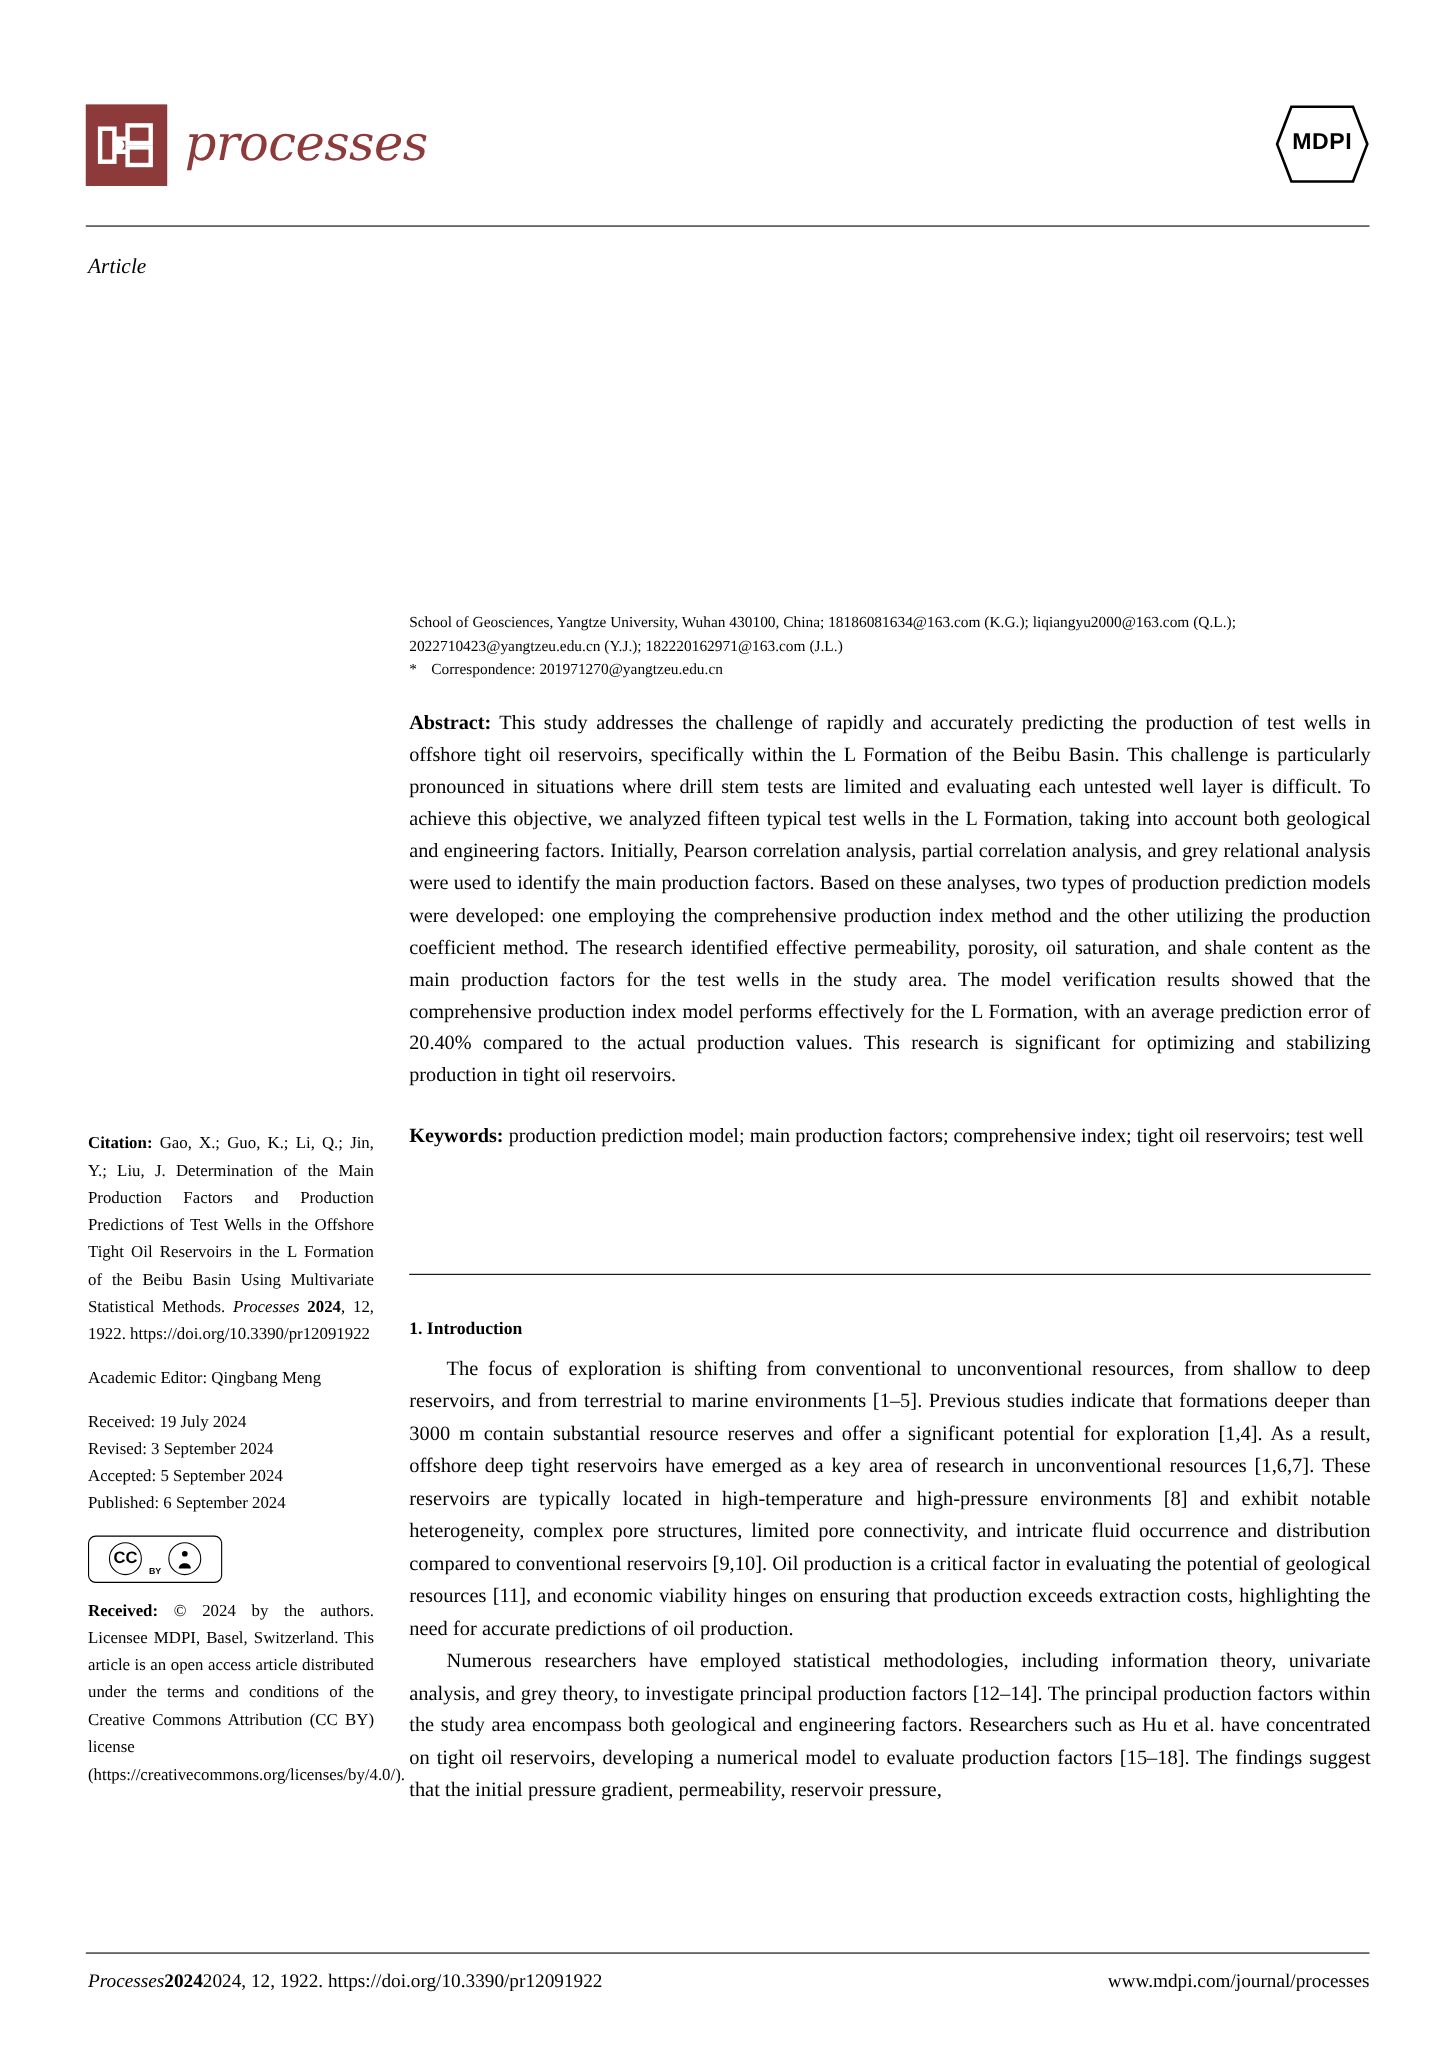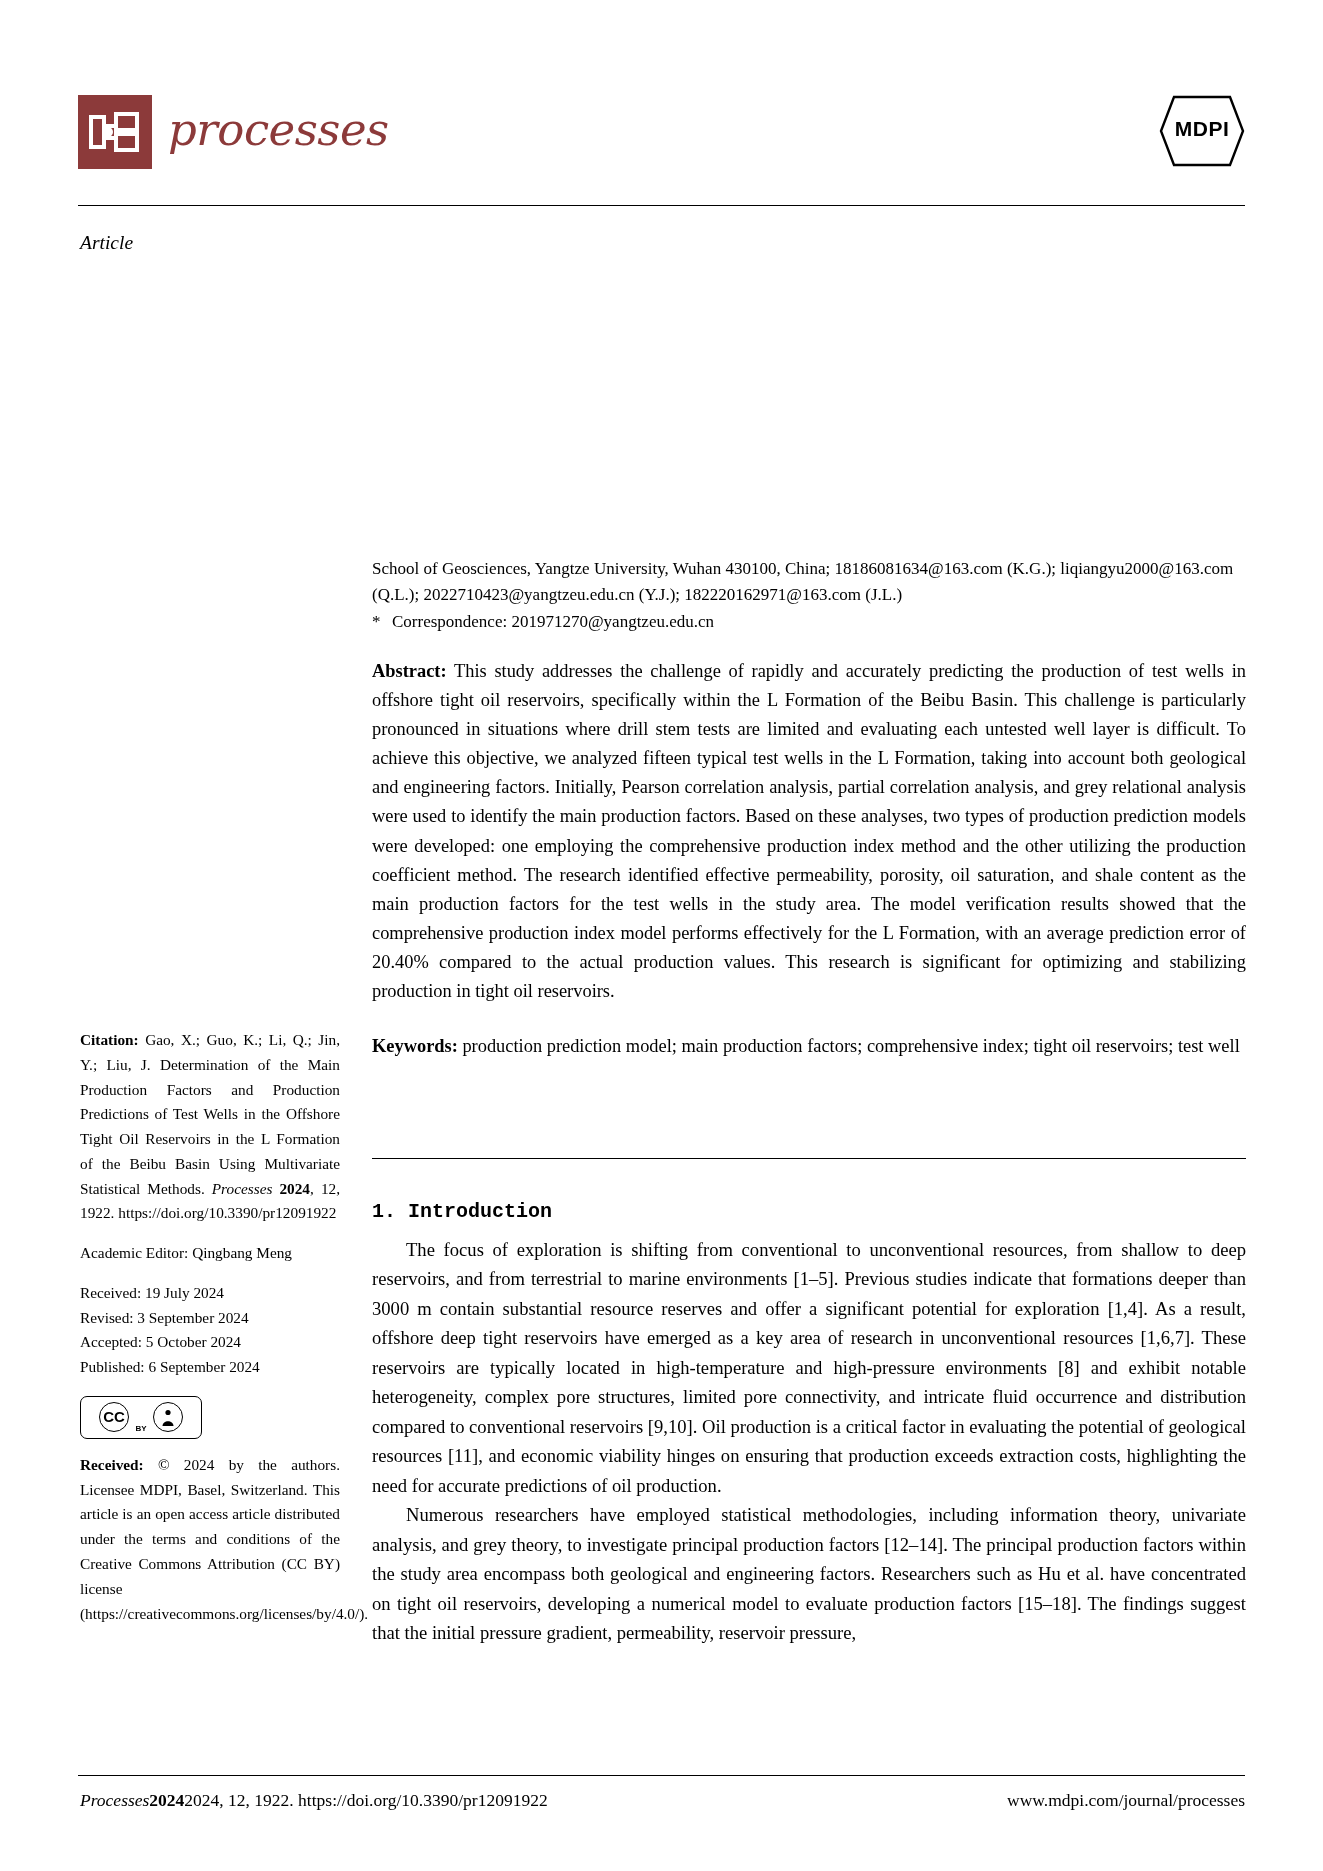--- a/index.html
+++ b/index.html
@@ -103,21 +103,21 @@
   .cc .by {
     position: absolute; left: 50%; bottom: 2px; transform: translateX(-50%);
     font-family: "Liberation Sans", sans-serif;
     font-size: 8px; font-weight: bold;
   }
   
   .rightcol {
     position: absolute; left: 372px; top: 556px; width: 874px;
   }
   .affil {
-    font-size: 17px;
+    font-size: 14px;
     line-height: 1.55;
     margin-bottom: 22px;
   }
   .affil .corr { display: flex; gap: 10px; }
   .affil .corr .star { width: 10px; }
   .abstract {
     font-size: 18.4px;
     line-height: 1.58;
     text-align: justify;
     margin-bottom: 26px;
@@ -129,23 +129,23 @@
     text-align: justify;
   }
   .rule-mid {
     position: absolute; left: 372px; top: 1158px; width: 874px;
     border-top: 1.3px solid #000;
   }
   .intro {
     position: absolute; left: 372px; top: 1200px; width: 874px;
   }
   .intro h2 {
-    font-family: Liberation Mono, monospace;
-    font-weight: bold;
-    font-size: 20px;
+    font-family: Liberation Serif, serif;
+    font-weight: bold;
+    font-size: 16px;
     margin: 0 0 12px 0;
   }
   .intro p {
     font-size: 18.6px;
     line-height: 1.585;
     text-align: justify;
     margin: 0;
     text-indent: 34px;
   }
   
@@ -195,21 +195,21 @@
 
   <div class="article-type">Article</div>
 
   <div class="leftcol">
     <div class="blk">
       <b>Citation:</b><span> Gao, X.; Guo, K.; Li, Q.; Jin, Y.; Liu, J. Determination of the Main Production Factors and Production Predictions of Test Wells in the Offshore Tight Oil Reservoirs in the L Formation of the Beibu Basin Using Multivariate Statistical Methods. </span><i>Processes</i> <b>2024</b><span>, 12, 1922. https://doi.org/10.3390/pr12091922</span>
     </div>
     <div class="blk">Academic Editor: Qingbang Meng</div>
     <div>Received: 19 July 2024</div>
     <div>Revised: 3 September 2024</div>
-    <div>Accepted: 5 October 2024</div>
+    <div>Accepted: 5 September 2024</div>
     <div>Published: 6 September 2024</div>
 
     <div class="cc">
       <div class="circ">CC</div>
       <div class="circ">
         <svg width="20" height="20" viewBox="0 0 20 20" aria-hidden="true">
           <circle cx="10" cy="5.5" r="2.6" fill="#000"></circle>
           <path d="M4.5 19 C4.5 12.5 15.5 12.5 15.5 19 Z" fill="#000"></path>
         </svg>
       </div>

